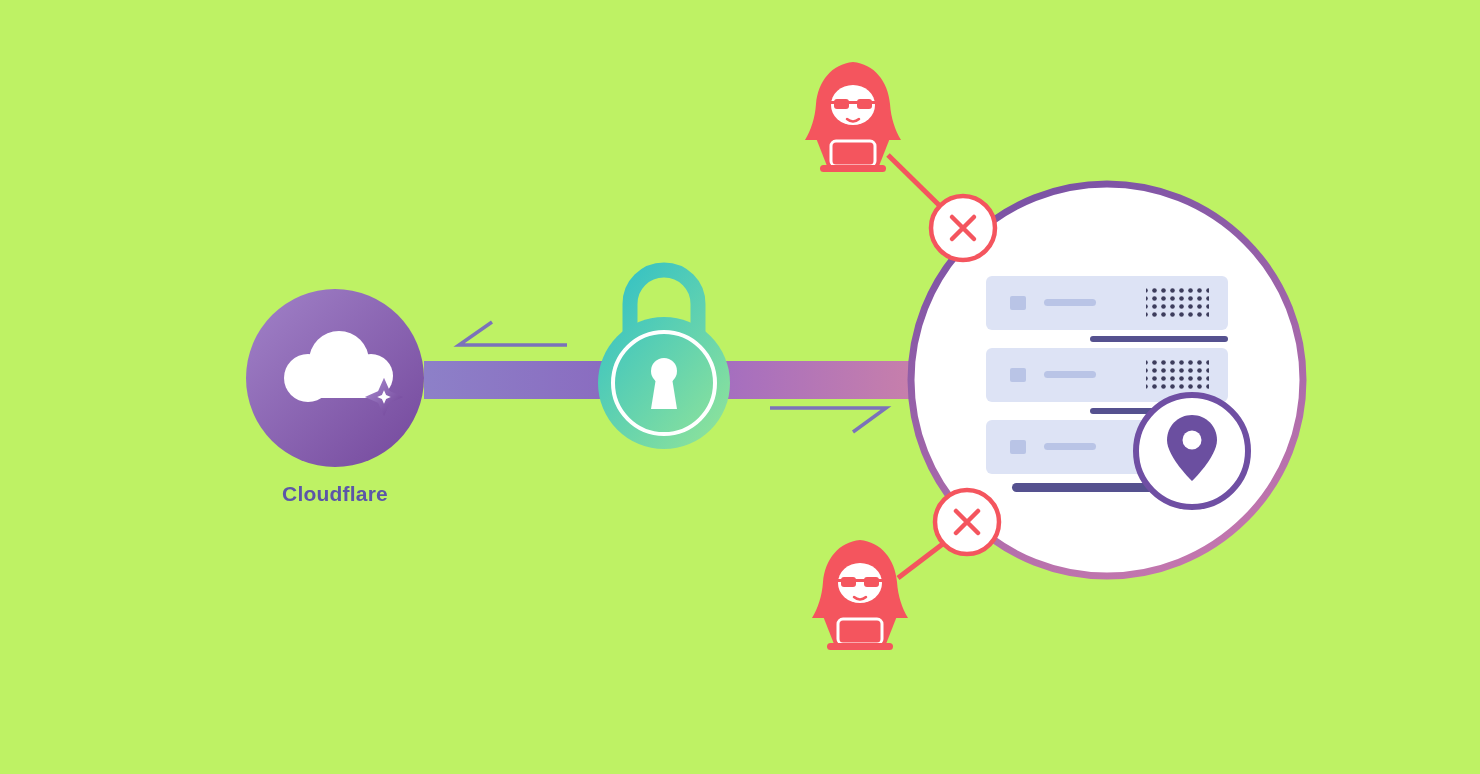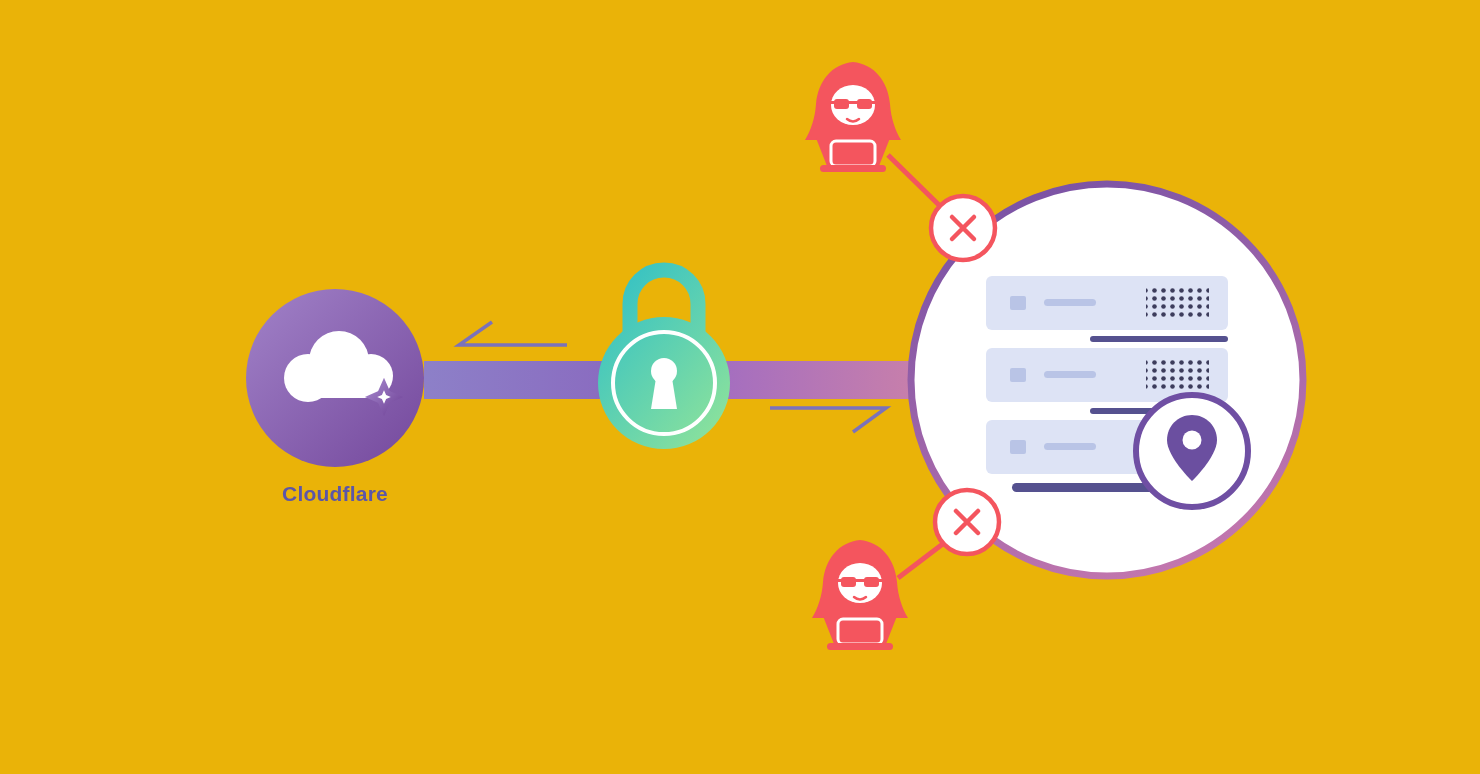--- a/index.html
+++ b/index.html
@@ -1,20 +1,20 @@
 <!DOCTYPE html>
 <html><head>
 <meta charset="utf-8">
 <style>
   html, body { margin: 0; padding: 0; background: #ffffff; }
   .canvas {
     position: relative;
     width: 1480px;
     height: 774px;
-    background: #eab308;
+    background: #bef264;
     overflow: hidden;
     font-family: "Liberation Sans", sans-serif;
   }
   .diagram-svg { position: absolute; left: 0; top: 0; }
   .node-label {
     position: absolute;
     text-align: center;
     color: #5c56a8;
     font-weight: 700;
   }

